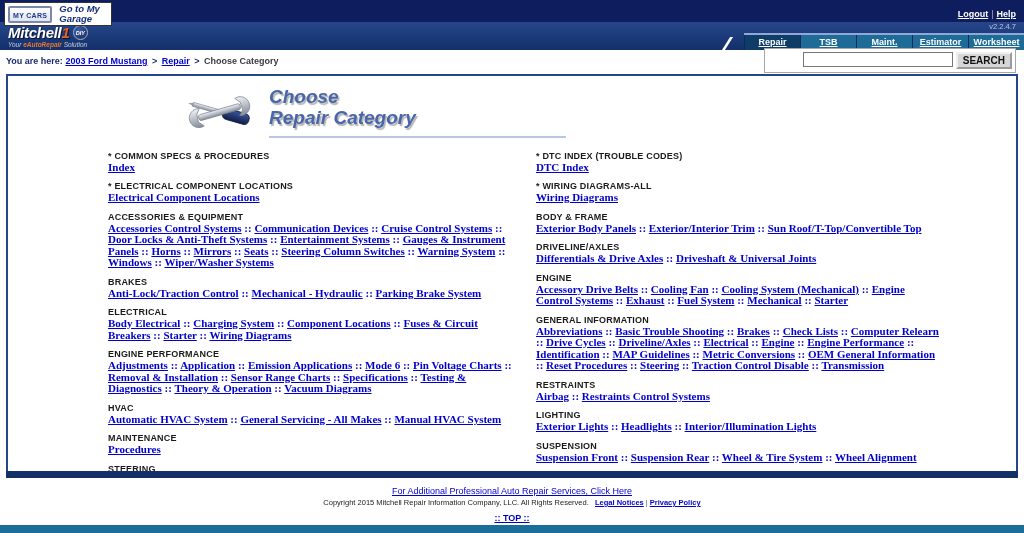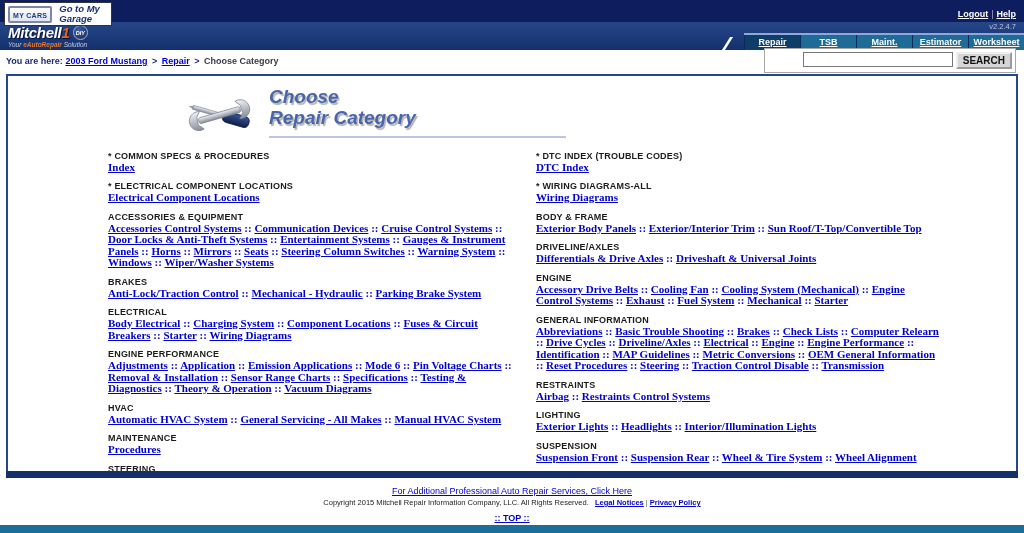--- a/index.html
+++ b/index.html
@@ -45,21 +45,21 @@
   .crumb-sep { color:#1b2a6e; padding:0 2px; }
   .crumb-current { color:#3a3a44; }
   .search-wrap { position:absolute; right:8px; top:-2px; width:252px; background:#fff; border:1px solid #a7a7a7;
                  padding:3px 3px; display:flex; justify-content:flex-end; gap:3px; z-index:5; }
   .search-input { width:150px; height:15px; border:1px solid #777; font-size:10px; padding:0 2px; }
   .search-btn { font-size:10px; font-weight:bold; color:#111; background:#d6d6d6;
                 border:2px outset #efefef; padding:1px 5px; cursor:pointer; font-family:"Liberation Sans",sans-serif; }
 
   
   .main { margin:0 6px; height:414px; border:2px solid #24468c; border-bottom:none; background:#fff; overflow:hidden; }
-  .title-block { margin:10px 0 4px 177px; display:flex; gap:14px; align-items:flex-end; width:fit-content; }
+  .title-block { margin:10px 0 4px 177px; display:flex; gap:14px; align-items:center; width:fit-content; }
   .title-text { font-size:19px; font-weight:bold; font-style:italic; color:#4a66aa;
                 text-shadow:1.5px 1.5px 1px #b3b3b3; line-height:1.12; padding-bottom:7px;
                 border-bottom:2px solid #b9c6e4; padding-right:150px; }
 
   .cat-grid { display:grid; grid-template-columns:1fr 1fr; column-gap:22px; margin:12px 74px 0 100px; }
   .section { margin-bottom:7px; }
   .sec-title { font-size:9px; font-weight:bold; color:#1a1a1a; letter-spacing:0.2px; line-height:12px; }
   .sec-links { font-size:11px; line-height:11.5px;font-family:Liberation Serif, serif; }
   .cat-link { color:#0000cc; font-weight:bold; text-decoration:underline; cursor:pointer; }
   .sep { color:#0000cc; font-weight:bold; }

